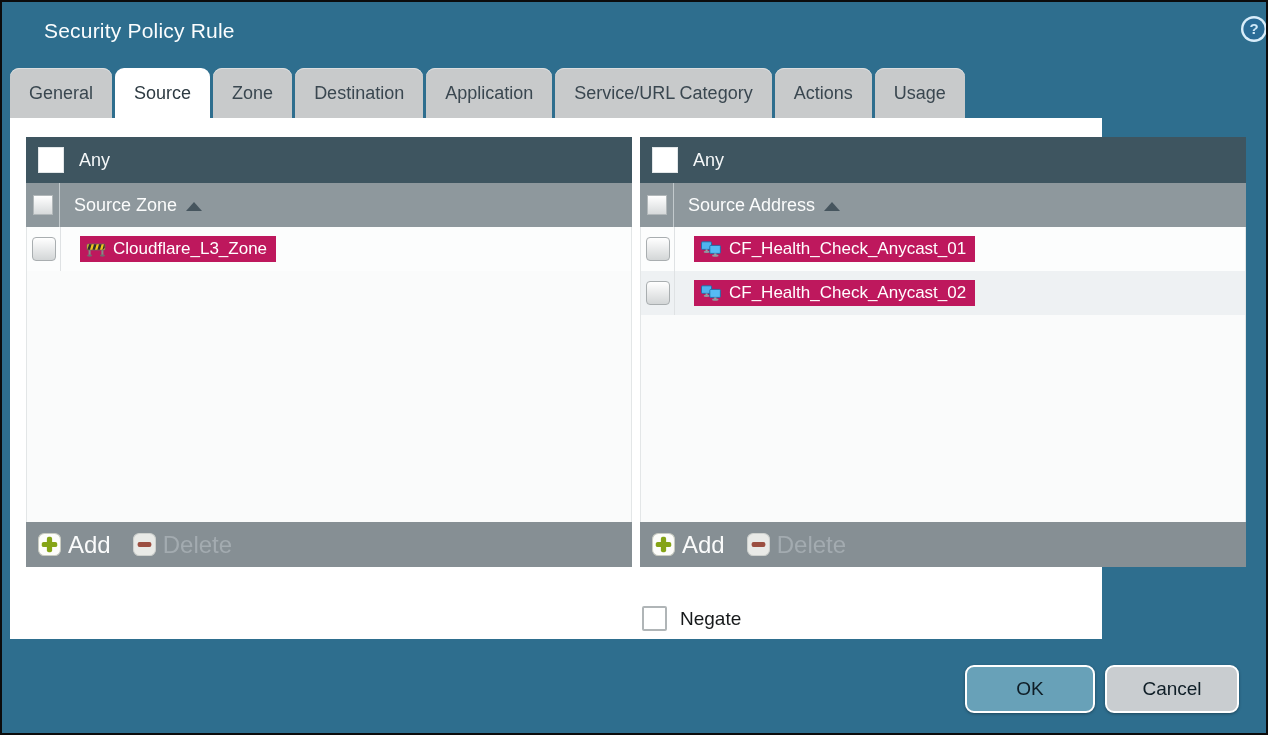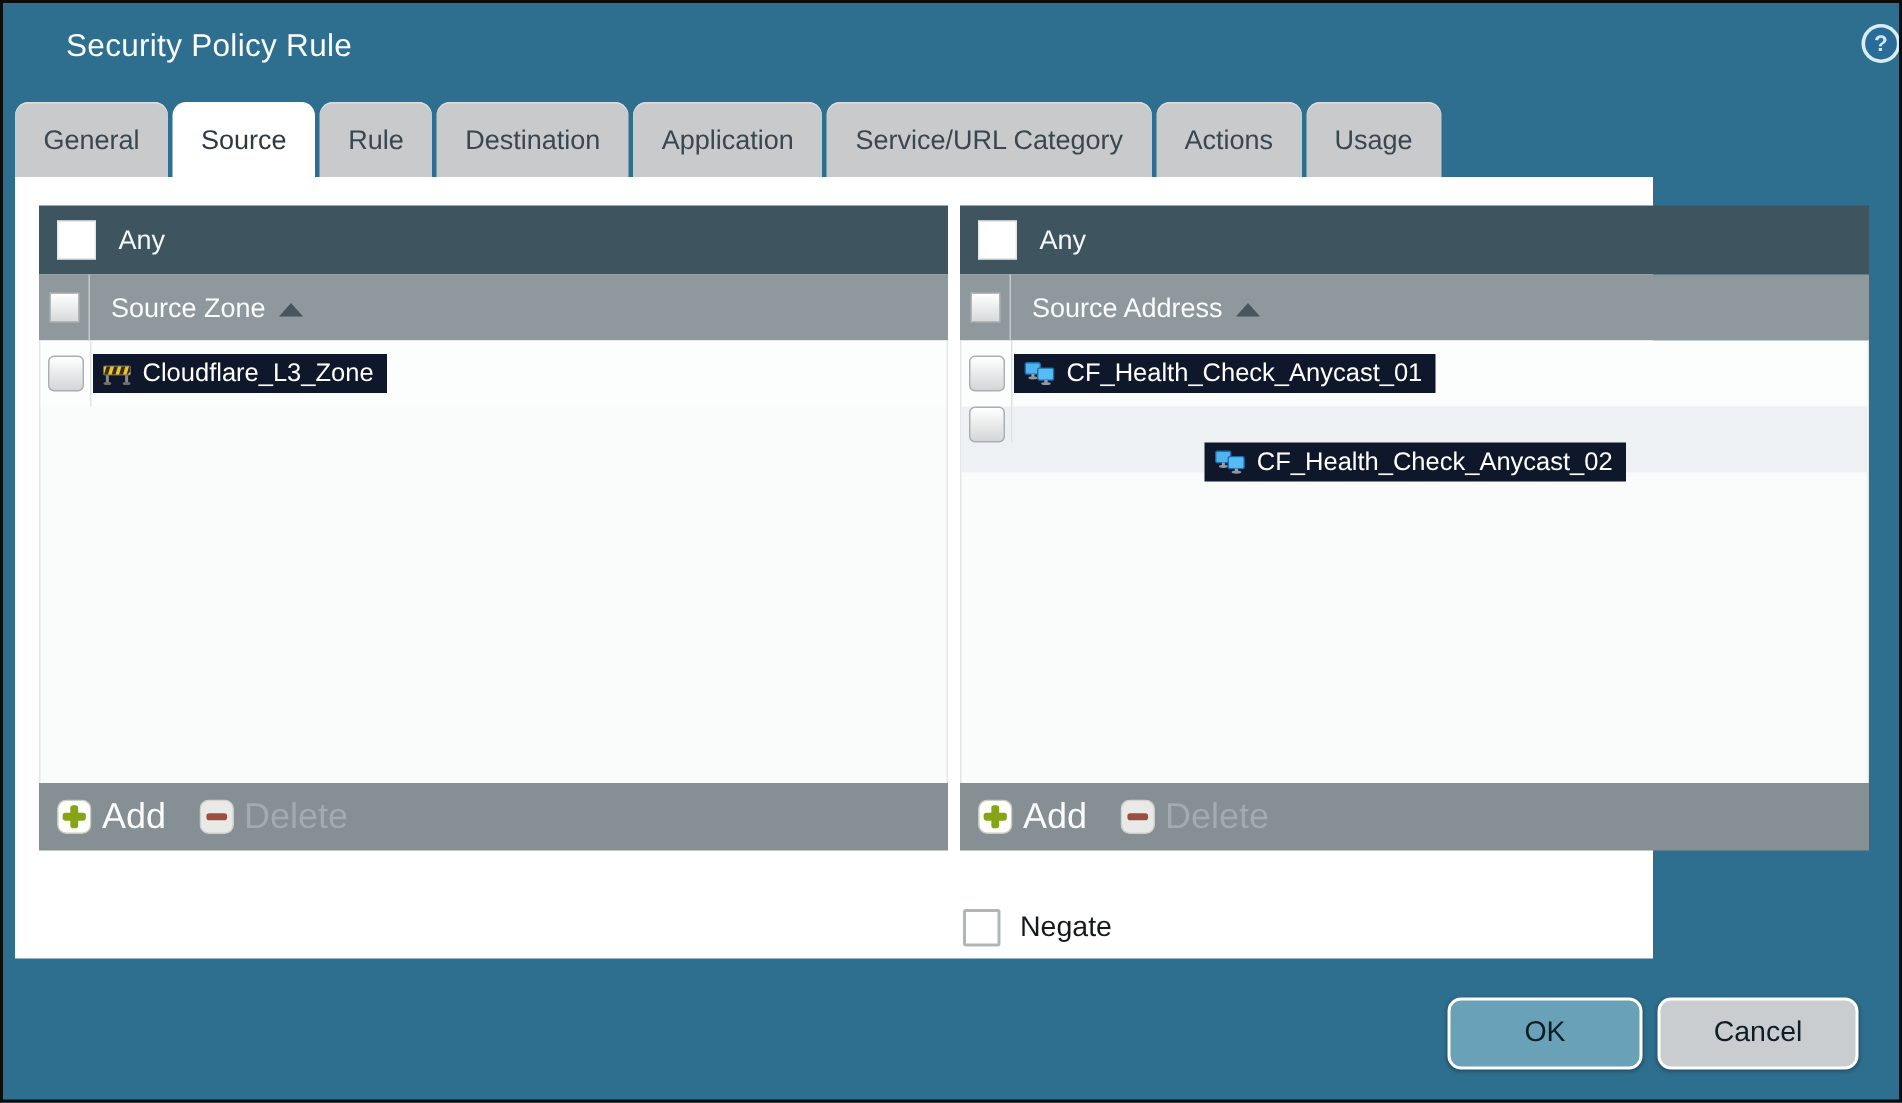--- a/index.html
+++ b/index.html
@@ -60,29 +60,29 @@
     border-left:8px solid transparent; border-right:8px solid transparent;
     border-bottom:9px solid #46555e;
   }
 
   .rows {
     height:295px; background:#fafbfb; overflow:hidden;
     border-left:1px solid #e3e6e7; border-right:1px solid #e3e6e7;
   }
   .row { height:44px; display:flex; align-items:center; }
   .row.odd  { background:#fcfdfd; }
-  .row.even { background:#eef1f3;flex-direction:column; }
+  .row.even { background:#eef1f3; }
   .row .cb-cell {
     width:34px; align-self:stretch; display:flex; align-items:center;
     justify-content:center; border-right:1px solid #dfe2e4;
   }
   .chip {
     display:inline-flex; align-items:center; gap:7px;
-    margin-left:1px; padding:3px 9px 3px 6px;
-    background:#0f172a; color:#ffffff; font-size:17px; cursor:pointer;
+    margin-left:19px; padding:3px 9px 3px 6px;
+    background:#be185d; color:#ffffff; font-size:17px; cursor:pointer;
   }
 
   .panel-footer {
     height:45px; background:#868f94; display:flex; align-items:center;
     padding-left:12px; gap:22px;
   }
   .tool-btn { display:inline-flex; align-items:center; gap:7px; font-size:24px; cursor:pointer; }
   .tool-btn .lbl { color:#fafbfb; }
   .tool-btn.disabled { cursor:default; }
   .tool-btn.disabled .lbl { color:#a3abb0; }
@@ -126,21 +126,21 @@
         <circle cx="14" cy="14" r="13" fill="#d9edfa"></circle>
         <circle cx="14" cy="14" r="10.6" fill="#2a6c97"></circle>
         <text x="14" y="19.2" font-size="15" font-weight="bold" fill="#cfe8f8" text-anchor="middle" font-family="Liberation Sans, sans-serif">?</text>
       </svg>
     </span>
   </div>
 
   <div class="tabs">
     <div class="tab">General</div>
     <div class="tab active">Source</div>
-    <div class="tab">Rule</div>
+    <div class="tab">Zone</div>
     <div class="tab">Destination</div>
     <div class="tab">Application</div>
     <div class="tab">Service/URL Category</div>
     <div class="tab">Actions</div>
     <div class="tab">Usage</div>
   </div>
 
   <div class="content">
 
     <div class="panel panel-left">

